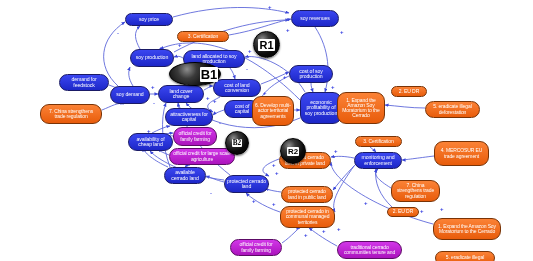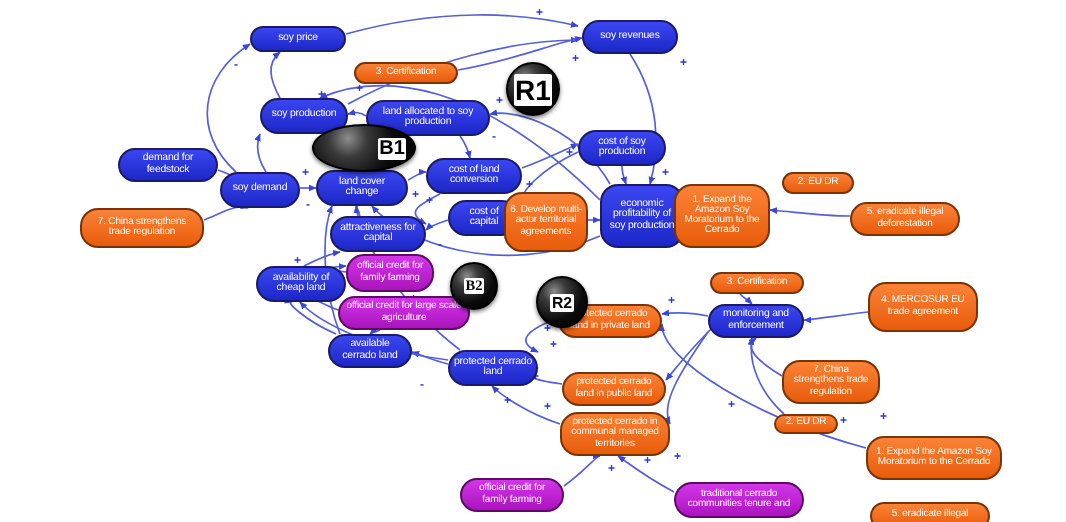--- a/index.html
+++ b/index.html
@@ -153,26 +153,26 @@
       <div class="node blue" style="left: 224px; top: 175px; width: 45px; height: 18px; font-size: 5.2px; border-radius: 9px;">protected cerrado land</div>
       <div class="node orange" style="left: 281px; top: 186px; width: 52px; height: 17px; font-size: 5px; border-radius: 8.5px;">protected cerrado land in public land</div>
       <div class="node orange" style="left: 387px; top: 207px; width: 32px; height: 10px; font-size: 5px; border-radius: 5px;">2. EU DR</div>
       <div class="node orange" style="left: 280px; top: 206px; width: 55px; height: 22px; font-size: 5px; border-radius: 9px;">protected cerrado in communal managed territories</div>
       <div class="node orange" style="left: 433px; top: 218px; width: 68px; height: 22px; font-size: 5px; border-radius: 9px;">1. Expand the Amazon Soy Moratorium to the Cerrado</div>
       <div class="node purple" style="left: 230px; top: 239px; width: 52px; height: 17px; font-size: 5px; border-radius: 8.5px;">official credit for family farming</div>
       <div class="node purple" style="left: 337px; top: 241px; width: 65px; height: 18px; font-size: 5px; border-radius: 9px;">traditional cerrado communities tenure and</div>
       <div class="node orange" style="left: 435px; top: 251px; width: 60px; height: 14px; font-size: 5px; border-radius: 7px;">5. eradicate illegal</div>
     </div>
   <div id="badges-layer">
-      <div class="badge" style="left: 156px; top: 62px; width: 22px; height: 22px; font-size: 10px; padding-left: 28px;">
+      <div class="badge" style="left: 169px; top: 62px; width: 22px; height: 22px; font-size: 13px; padding-left: 28px;">
         <span>B1</span>
       </div>
-      <div class="badge" style="left: 253px; top: 31px; width: 25px; height: 25px; font-size: 14px;">
+      <div class="badge" style="left: 253px; top: 31px; width: 25px; height: 25px; font-size: 11px;">
         <span>R1</span>
       </div>
       <div class="badge" style="left: 225px; top: 131px; width: 22px; height: 22px; font-size: 7.26px; font-family: Liberation Serif, serif;">
         <span>B2</span>
       </div>
-      <div class="badge" style="left: 268px; top: 138px; width: 24px; height: 24px; font-size: 7.92px;">
+      <div class="badge" style="left: 280px; top: 138px; width: 24px; height: 24px; font-size: 7.92px;">
         <span>R2</span>
       </div>
     </div>
 </div>
 
 </body></html>

